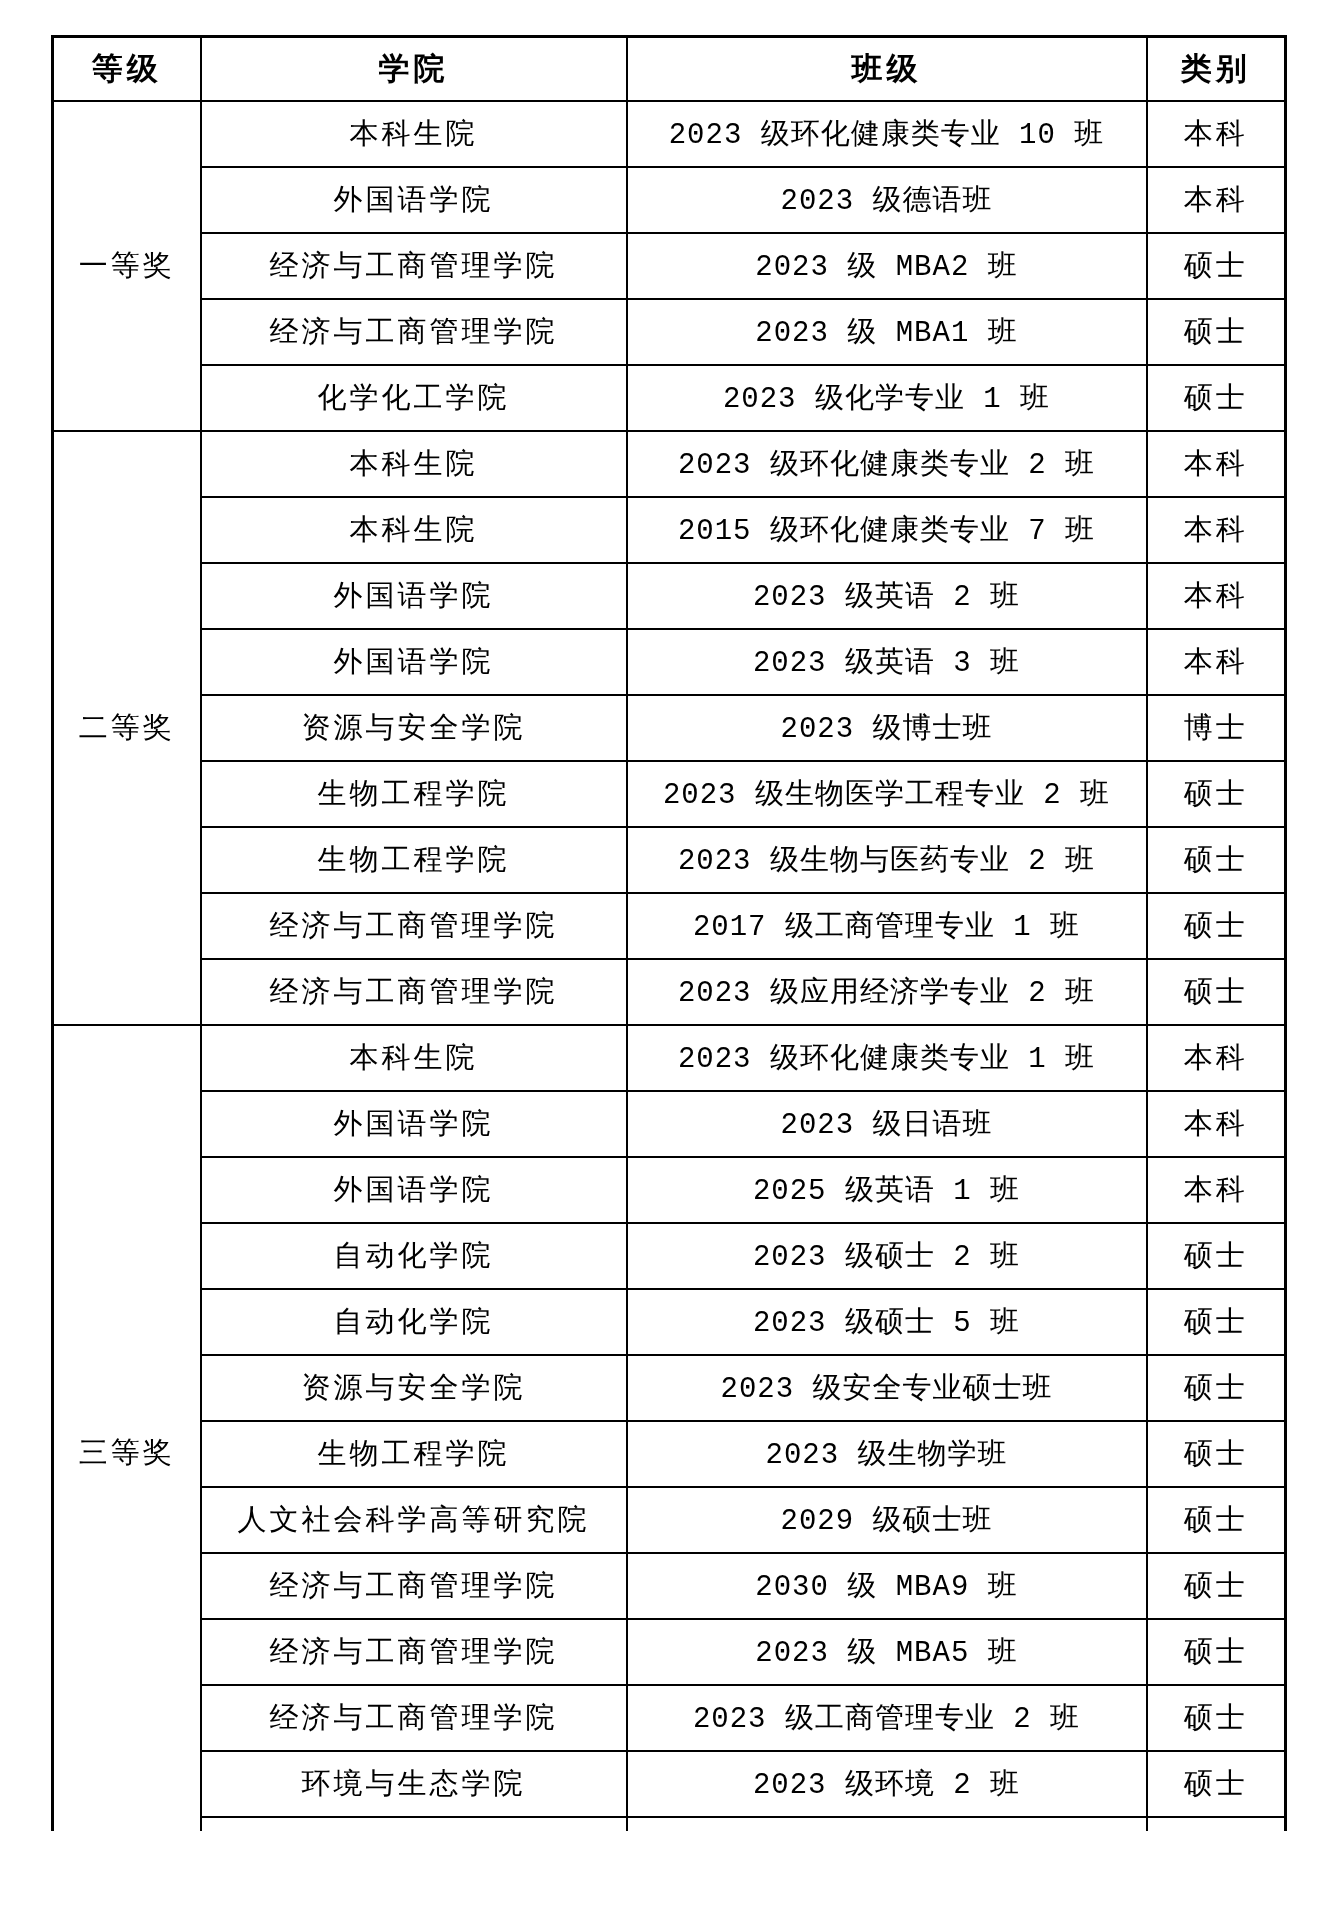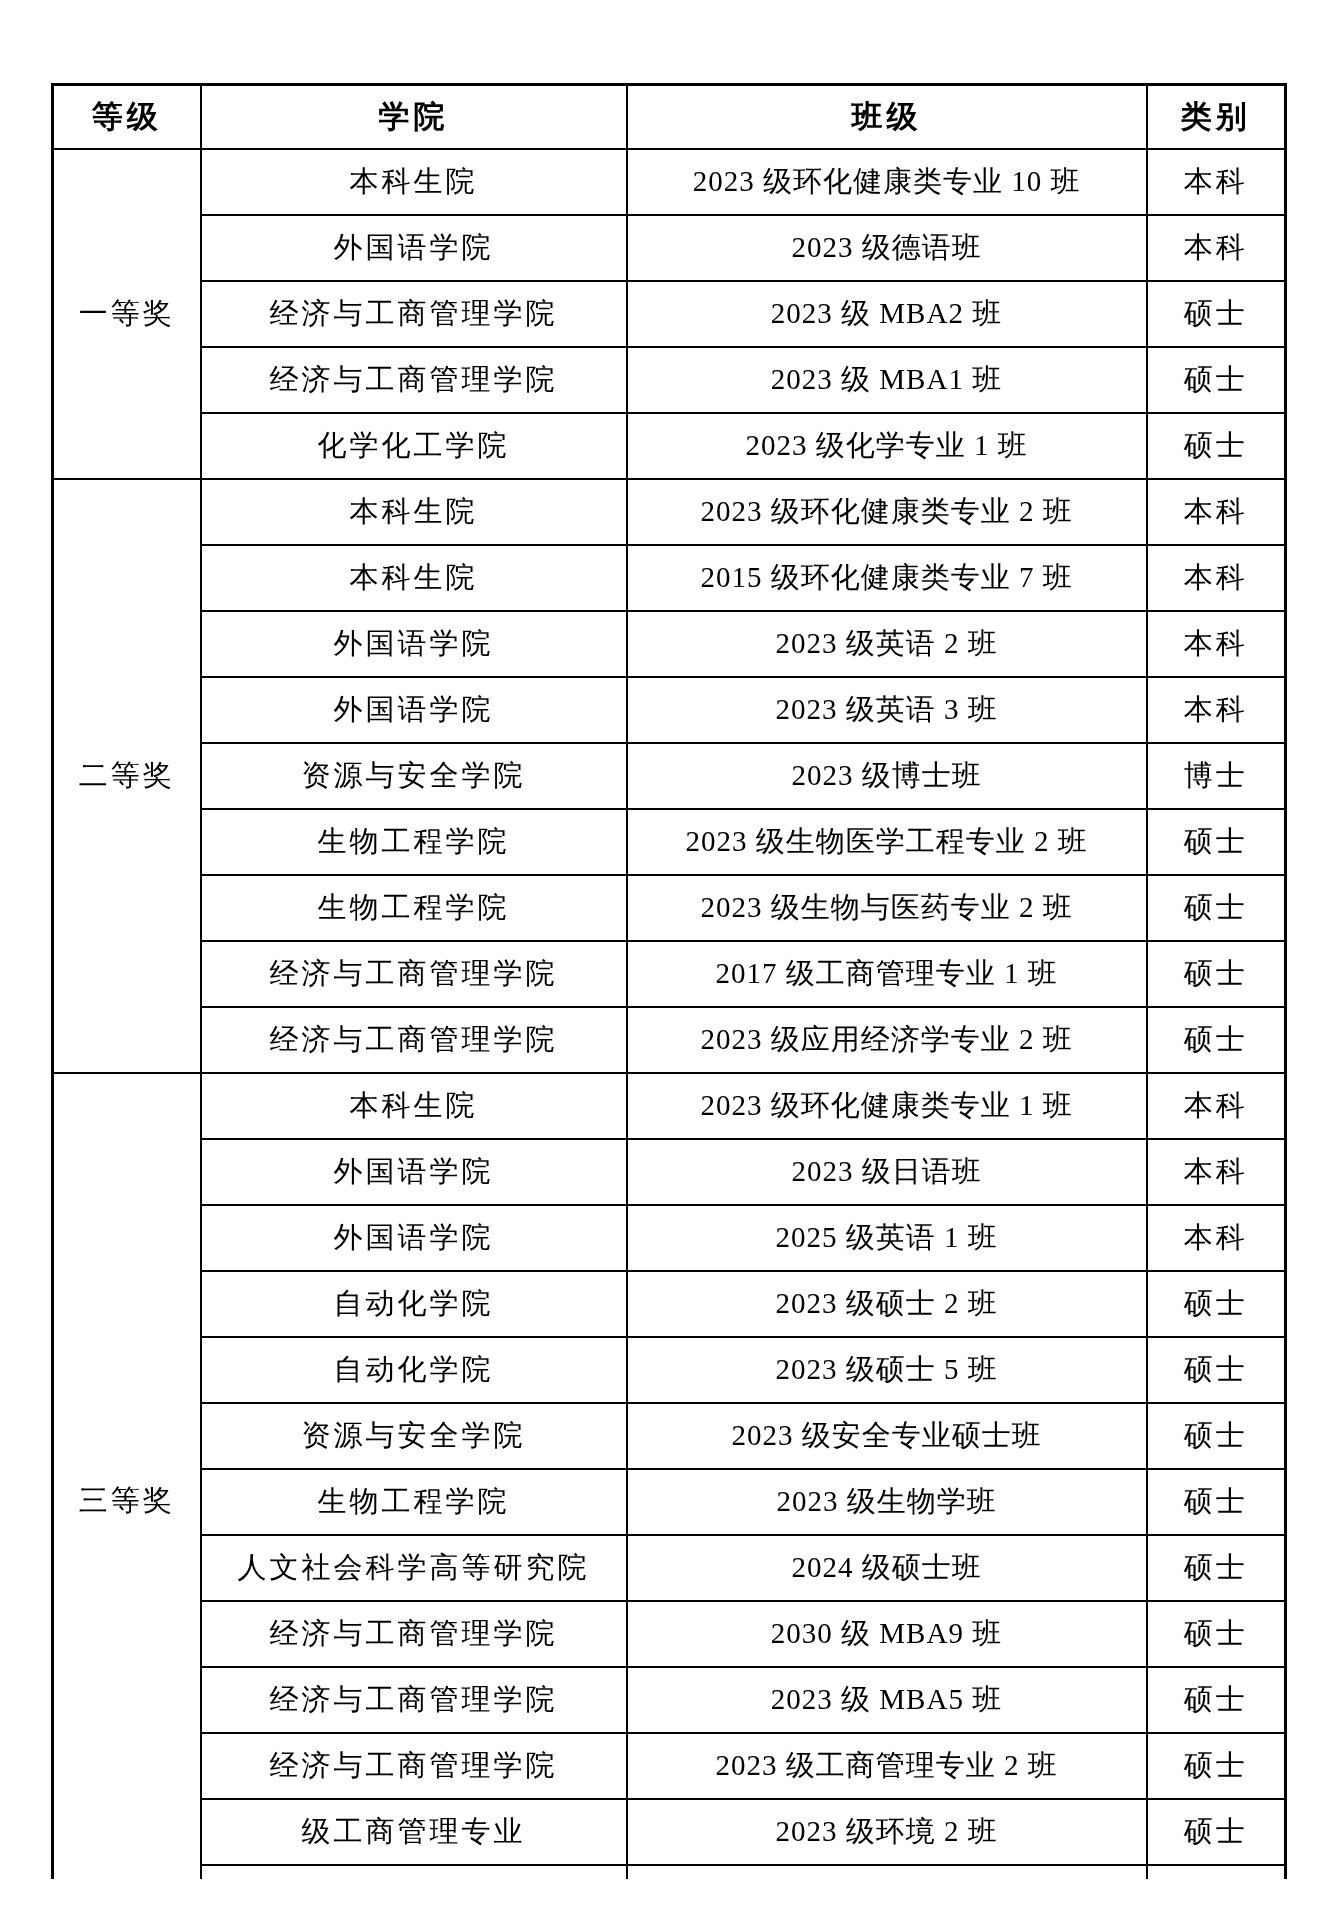--- a/index.html
+++ b/index.html
@@ -5,23 +5,22 @@
   html, body {
     margin: 0;
     padding: 0;
     background: #ffffff;
   }
   .page {
     position: relative;
     width: 1340px;
     height: 1831px;
     background: #ffffff;
-    font-family: Liberation Serif, serif;
+    font-family: Liberation Mono, monospace;
     color: #000000;
-    margin-top: 48px;
   }
   table.awards {
     position: absolute;
     left: 51px;
     top: 35px;
     width: 1233px;
     border-collapse: collapse;
     table-layout: fixed;
     border: 3px solid #000000;
   }
@@ -174,40 +173,40 @@
           <td class="class-cell">2023 级安全专业硕士班</td>
           <td class="category-cell">硕士</td>
         </tr>
         <tr>
           <td class="college-cell">生物工程学院</td>
           <td class="class-cell">2023 级生物学班</td>
           <td class="category-cell">硕士</td>
         </tr>
         <tr>
           <td class="college-cell">人文社会科学高等研究院</td>
-          <td class="class-cell">2024 级硕士班</td>
+          <td class="class-cell">2029 级硕士班</td>
           <td class="category-cell">硕士</td>
         </tr>
         <tr>
           <td class="college-cell">经济与工商管理学院</td>
           <td class="class-cell">2030 级 MBA9 班</td>
           <td class="category-cell">硕士</td>
         </tr>
         <tr>
           <td class="college-cell">经济与工商管理学院</td>
           <td class="class-cell">2023 级 MBA5 班</td>
           <td class="category-cell">硕士</td>
         </tr>
         <tr>
           <td class="college-cell">经济与工商管理学院</td>
           <td class="class-cell">2023 级工商管理专业 2 班</td>
           <td class="category-cell">硕士</td>
         </tr>
         <tr>
-          <td class="college-cell">级工商管理专业</td>
+          <td class="college-cell">环境与生态学院</td>
           <td class="class-cell">2023 级环境 2 班</td>
           <td class="category-cell">硕士</td>
         </tr>
         <tr>
           <td class="college-cell">药学院</td>
           <td class="class-cell">2027 级药学专业硕士班</td>
           <td class="category-cell">硕士</td>
         </tr>
       </tbody>
   </table>

